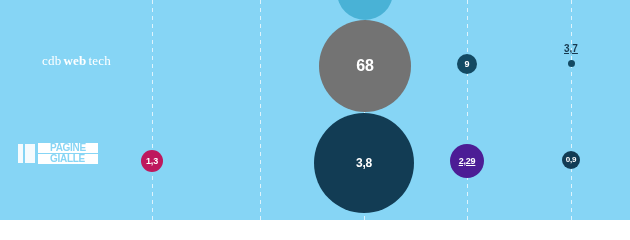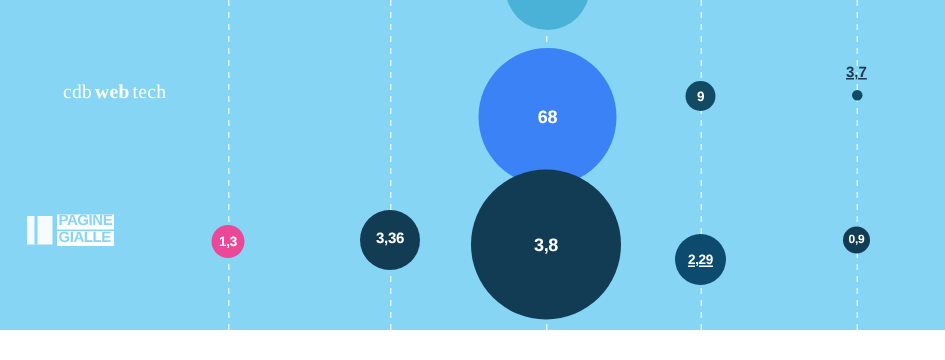--- a/index.html
+++ b/index.html
@@ -106,21 +106,21 @@
   }
   .pg-words span {
     display: block;
     background: #ffffff;
     color: #86d5f5;
     font-family: "Liberation Sans", sans-serif;
     font-weight: bold;
     font-size: 10px;
     line-height: 10px;
     letter-spacing: -0.3px;
-    padding: 0 1px;
+    padding: 0 12px;
   }
 </style>
 </head>
 <body>
 
 <div id="chart-root">
 
   <div class="gridline" style="left:152px"></div>
   <div class="gridline" style="left:260px"></div>
   <div class="gridline" style="left:364px"></div>
@@ -130,52 +130,49 @@
   <div class="logo logo-cdb">
     <span>cdb</span>
       <span class="lw">web</span>
       <span>tech</span>
   </div>
 
   <div class="bubble no-label" style="left:337px; top:-36px; width:56px; height:56px; background:#49b2d6; font-size:11px;">
     
   </div>
 
-  <div class="bubble" style="left:319px; top:32px; width:92px; height:92px; background:#3b82f6; font-size:12px;">
+  <div class="bubble" style="left:319px; top:20px; width:92px; height:92px; background:#737373; font-size:16px;">
     <span class="val">68</span>
   </div>
 
   <div class="bubble" style="left:457px; top:54px; width:20px; height:20px; background:#134a63; font-size:9px;">
     <span class="val">9</span>
   </div>
 
   <div class="bubble no-label" style="left:568px; top:60px; width:7px; height:7px; background:#134a63;"></div>
   <div class="outside-label" style="left:564px; top:44px;text-decoration:underline;">3,7</div>
 
   <div class="logo logo-pg">
     <span class="pg-mark"></span>
     <span class="pg-words">
       <span>PAGINE</span>
       <span>GIALLE</span>
     </span>
   </div>
 
-  <div class="bubble" style="left:141px; top:150px; width:22px; height:22px; background:#ec4899; font-size:9px;">
+  <div class="bubble" style="left:141px; top:150px; width:22px; height:22px; background:#be185d; font-size:9px;">
     <span class="val">1,3</span>
   </div>
 
-  <div class="bubble" style="left:240px; top:140px; width:40px; height:40px; background:#123c54; font-size:10px;">
-    <span class="val">3,36</span>
-  </div>
 
   <div class="bubble" style="left:314px; top:113px; width:100px; height:100px; background:#123c54; font-size:12px;">
     <span class="val">3,8</span>
   </div>
 
-  <div class="bubble" style="left:450px; top:156px; width:34px; height:34px; background:#0c4a6e; font-size:9px;text-decoration:underline;">
+  <div class="bubble" style="left:450px; top:144px; width:34px; height:34px; background:#4c1d95; font-size:9px;text-decoration:underline;">
     <span class="val">2,29</span>
   </div>
 
   <div class="bubble" style="left:562px; top:151px; width:18px; height:18px; background:#123c54; font-size:8px;text-align:center;">
     <span class="val">0,9</span>
   </div>
 
 </div>
 
 </body></html>

